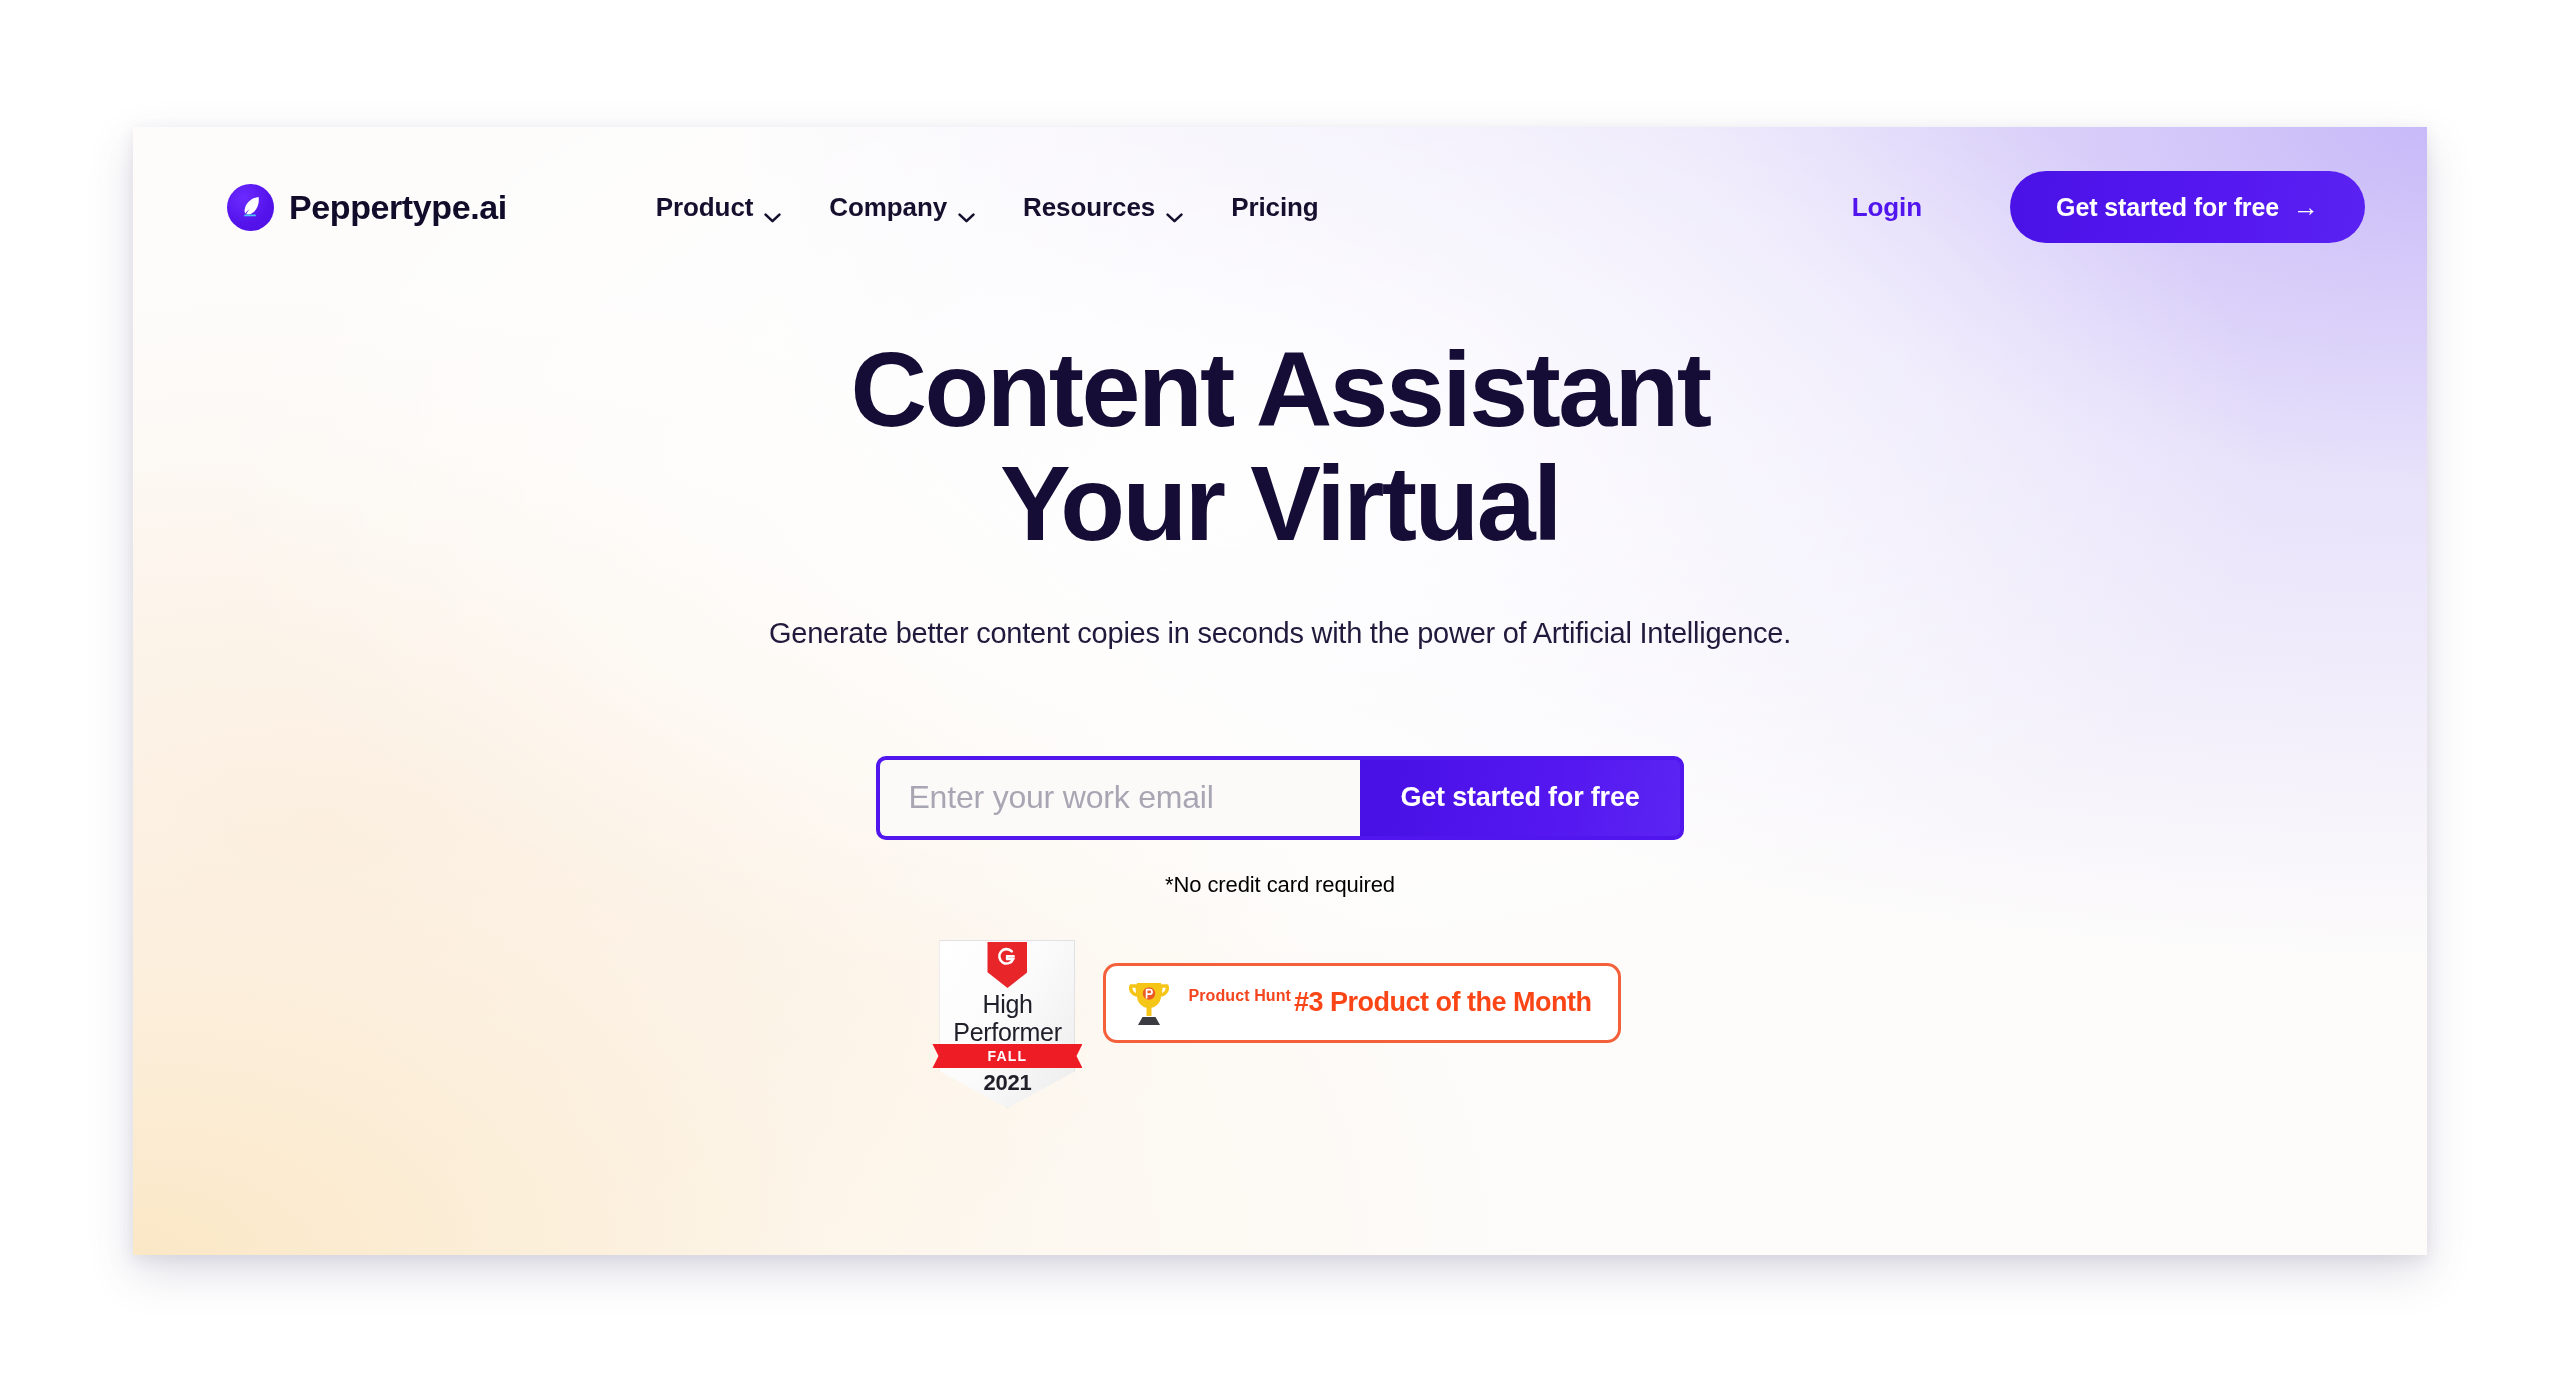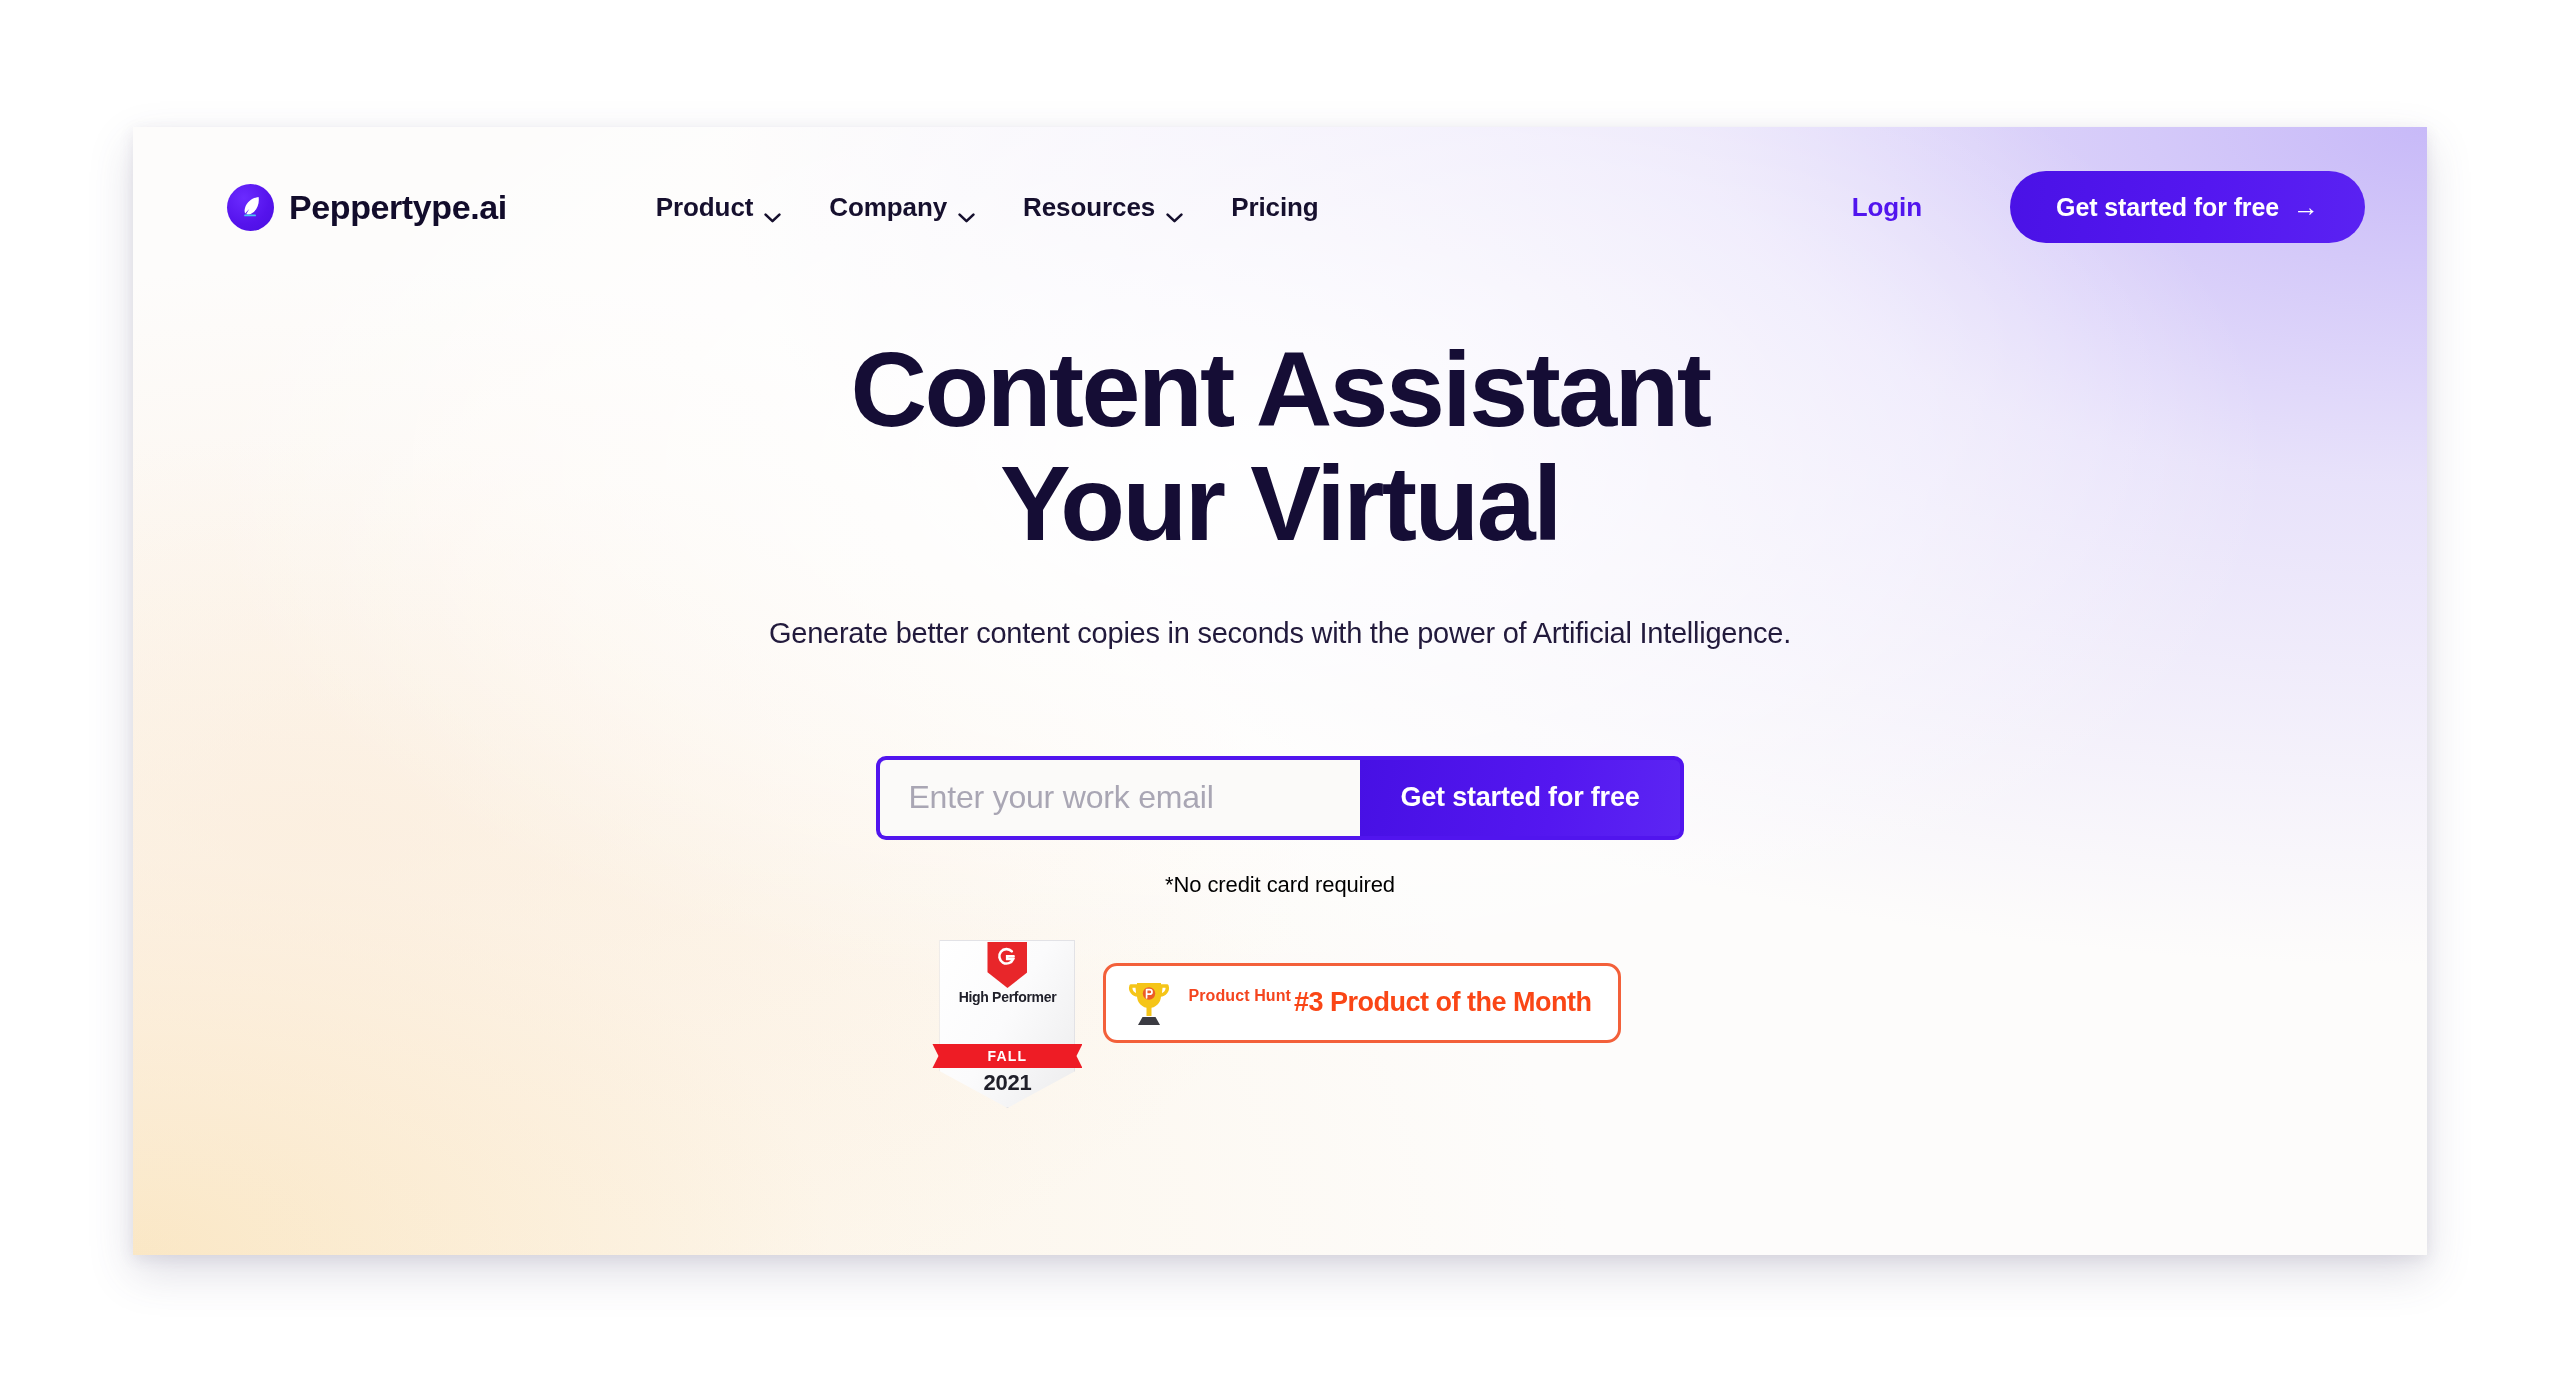--- a/index.html
+++ b/index.html
@@ -261,22 +261,22 @@
     display: flex;
     align-items: flex-start;
     justify-content: center;
     padding-top: 5px;
   }
   .g2-title {
     position: absolute;
     left: 0; right: 0;
     top: 50px;
     text-align: center;
-    font-size: 14px;
-    font-weight: bold;
+    font-size: 25px;
+    font-weight: normal;
     color: #20202a;
     line-height: 1.12;
     letter-spacing: -0.3px;
   }
   .g2-ribbon {
     position: absolute;
     left: -7px; right: -7px;
     top: 104px;
     height: 24px;
     background: #ee1c25;

